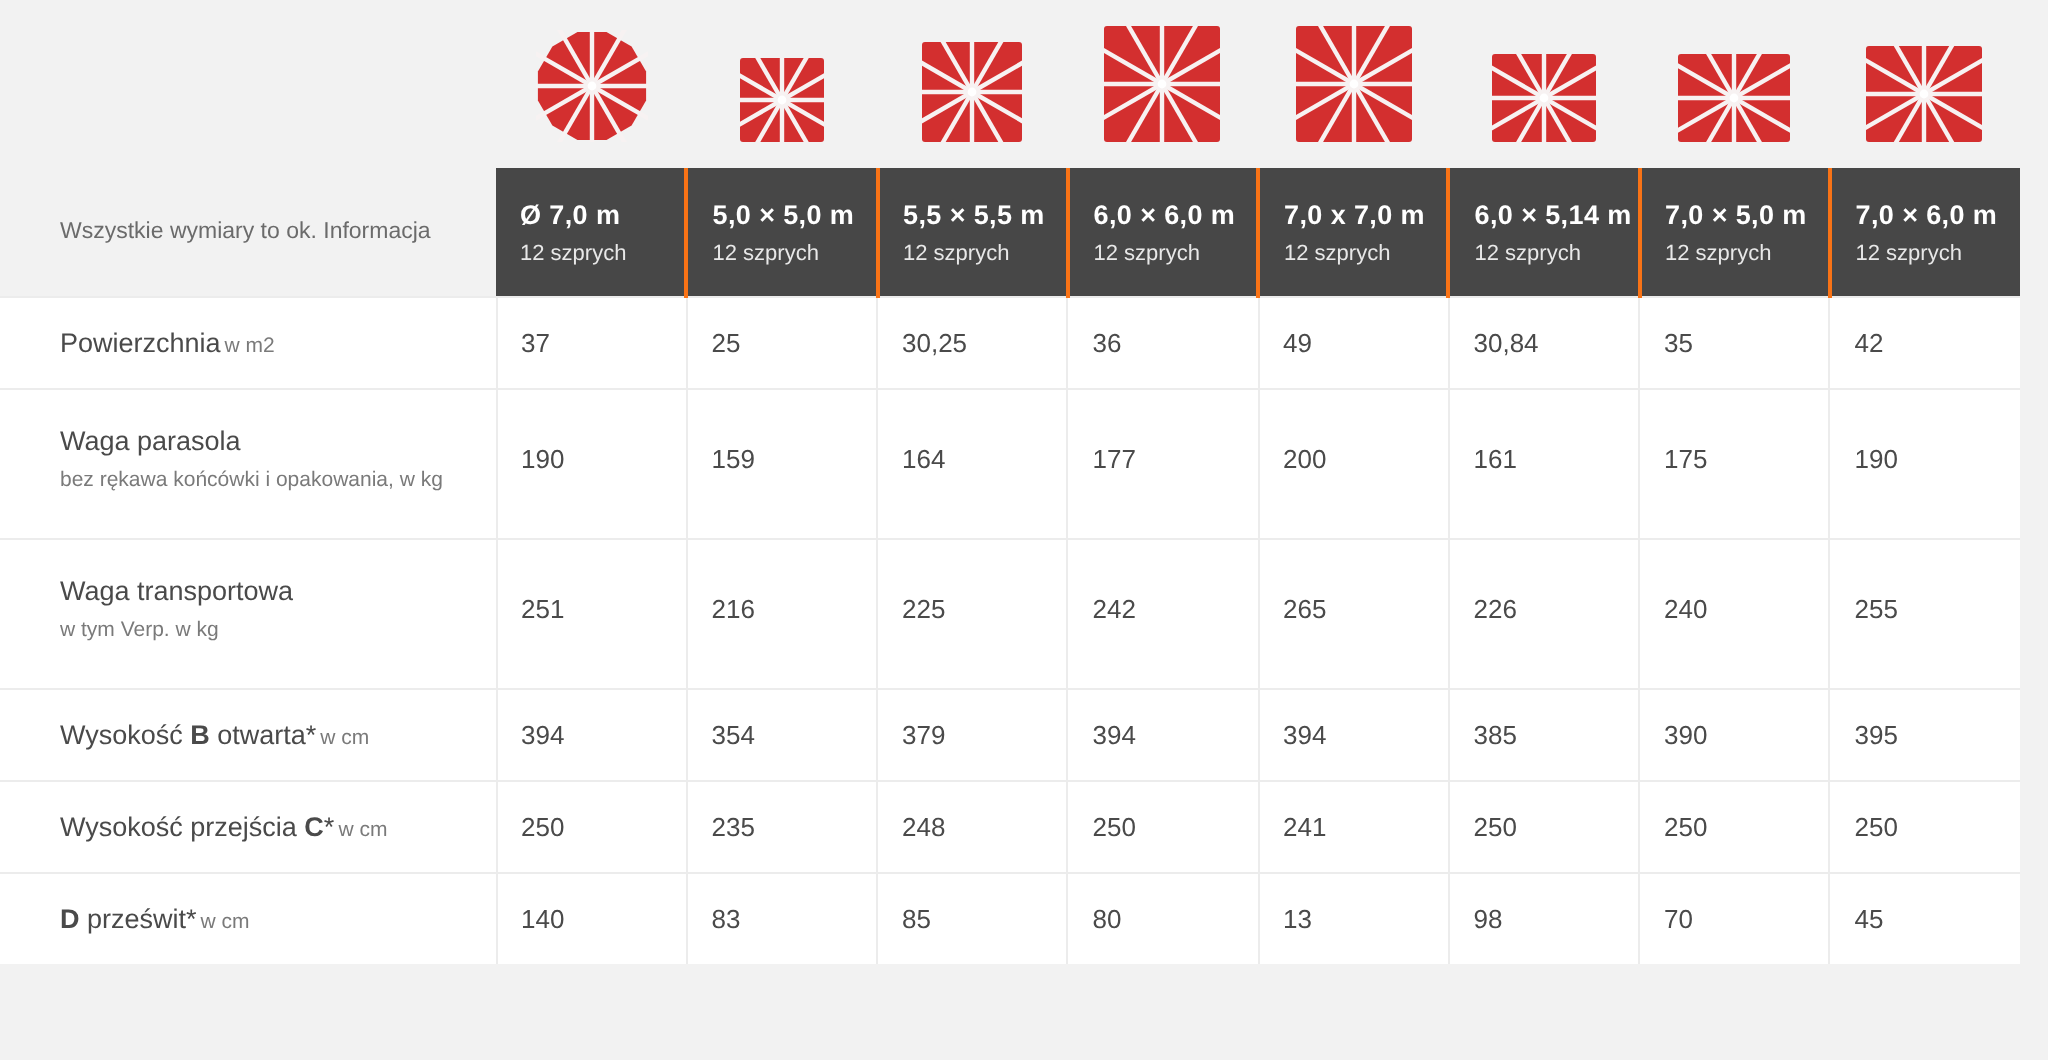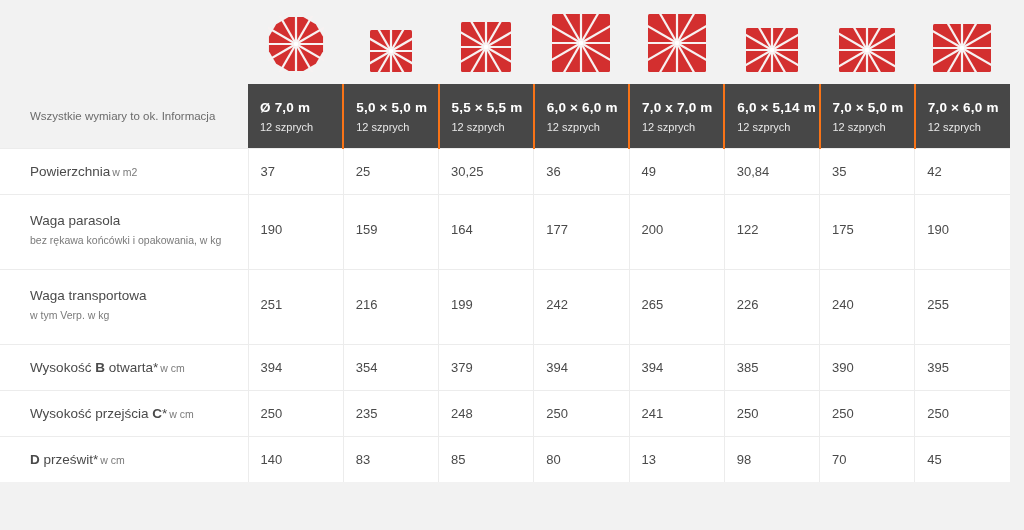--- a/index.html
+++ b/index.html
@@ -311,29 +311,29 @@
           <td>35</td>
           <td>42</td>
         </tr>
         <tr class="data-row tall">
           <td class="row-label"><span class="lbl-main">Waga parasola</span><span class="lbl-sub">bez rękawa końcówki i opakowania, w kg</span></td>
           <td>190</td>
           <td>159</td>
           <td>164</td>
           <td>177</td>
           <td>200</td>
-          <td>122</td>
+          <td>161</td>
           <td>175</td>
           <td>190</td>
         </tr>
         <tr class="data-row tall">
           <td class="row-label"><span class="lbl-main">Waga transportowa</span><span class="lbl-sub">w tym Verp. w kg</span></td>
           <td>251</td>
           <td>216</td>
-          <td>199</td>
+          <td>225</td>
           <td>242</td>
           <td>265</td>
           <td>226</td>
           <td>240</td>
           <td>255</td>
         </tr>
         <tr class="data-row">
           <td class="row-label"><span class="lbl-main">Wysokość <b>B</b> otwarta*</span><span class="lbl-unit">w cm</span></td>
           <td>394</td>
           <td>354</td>

